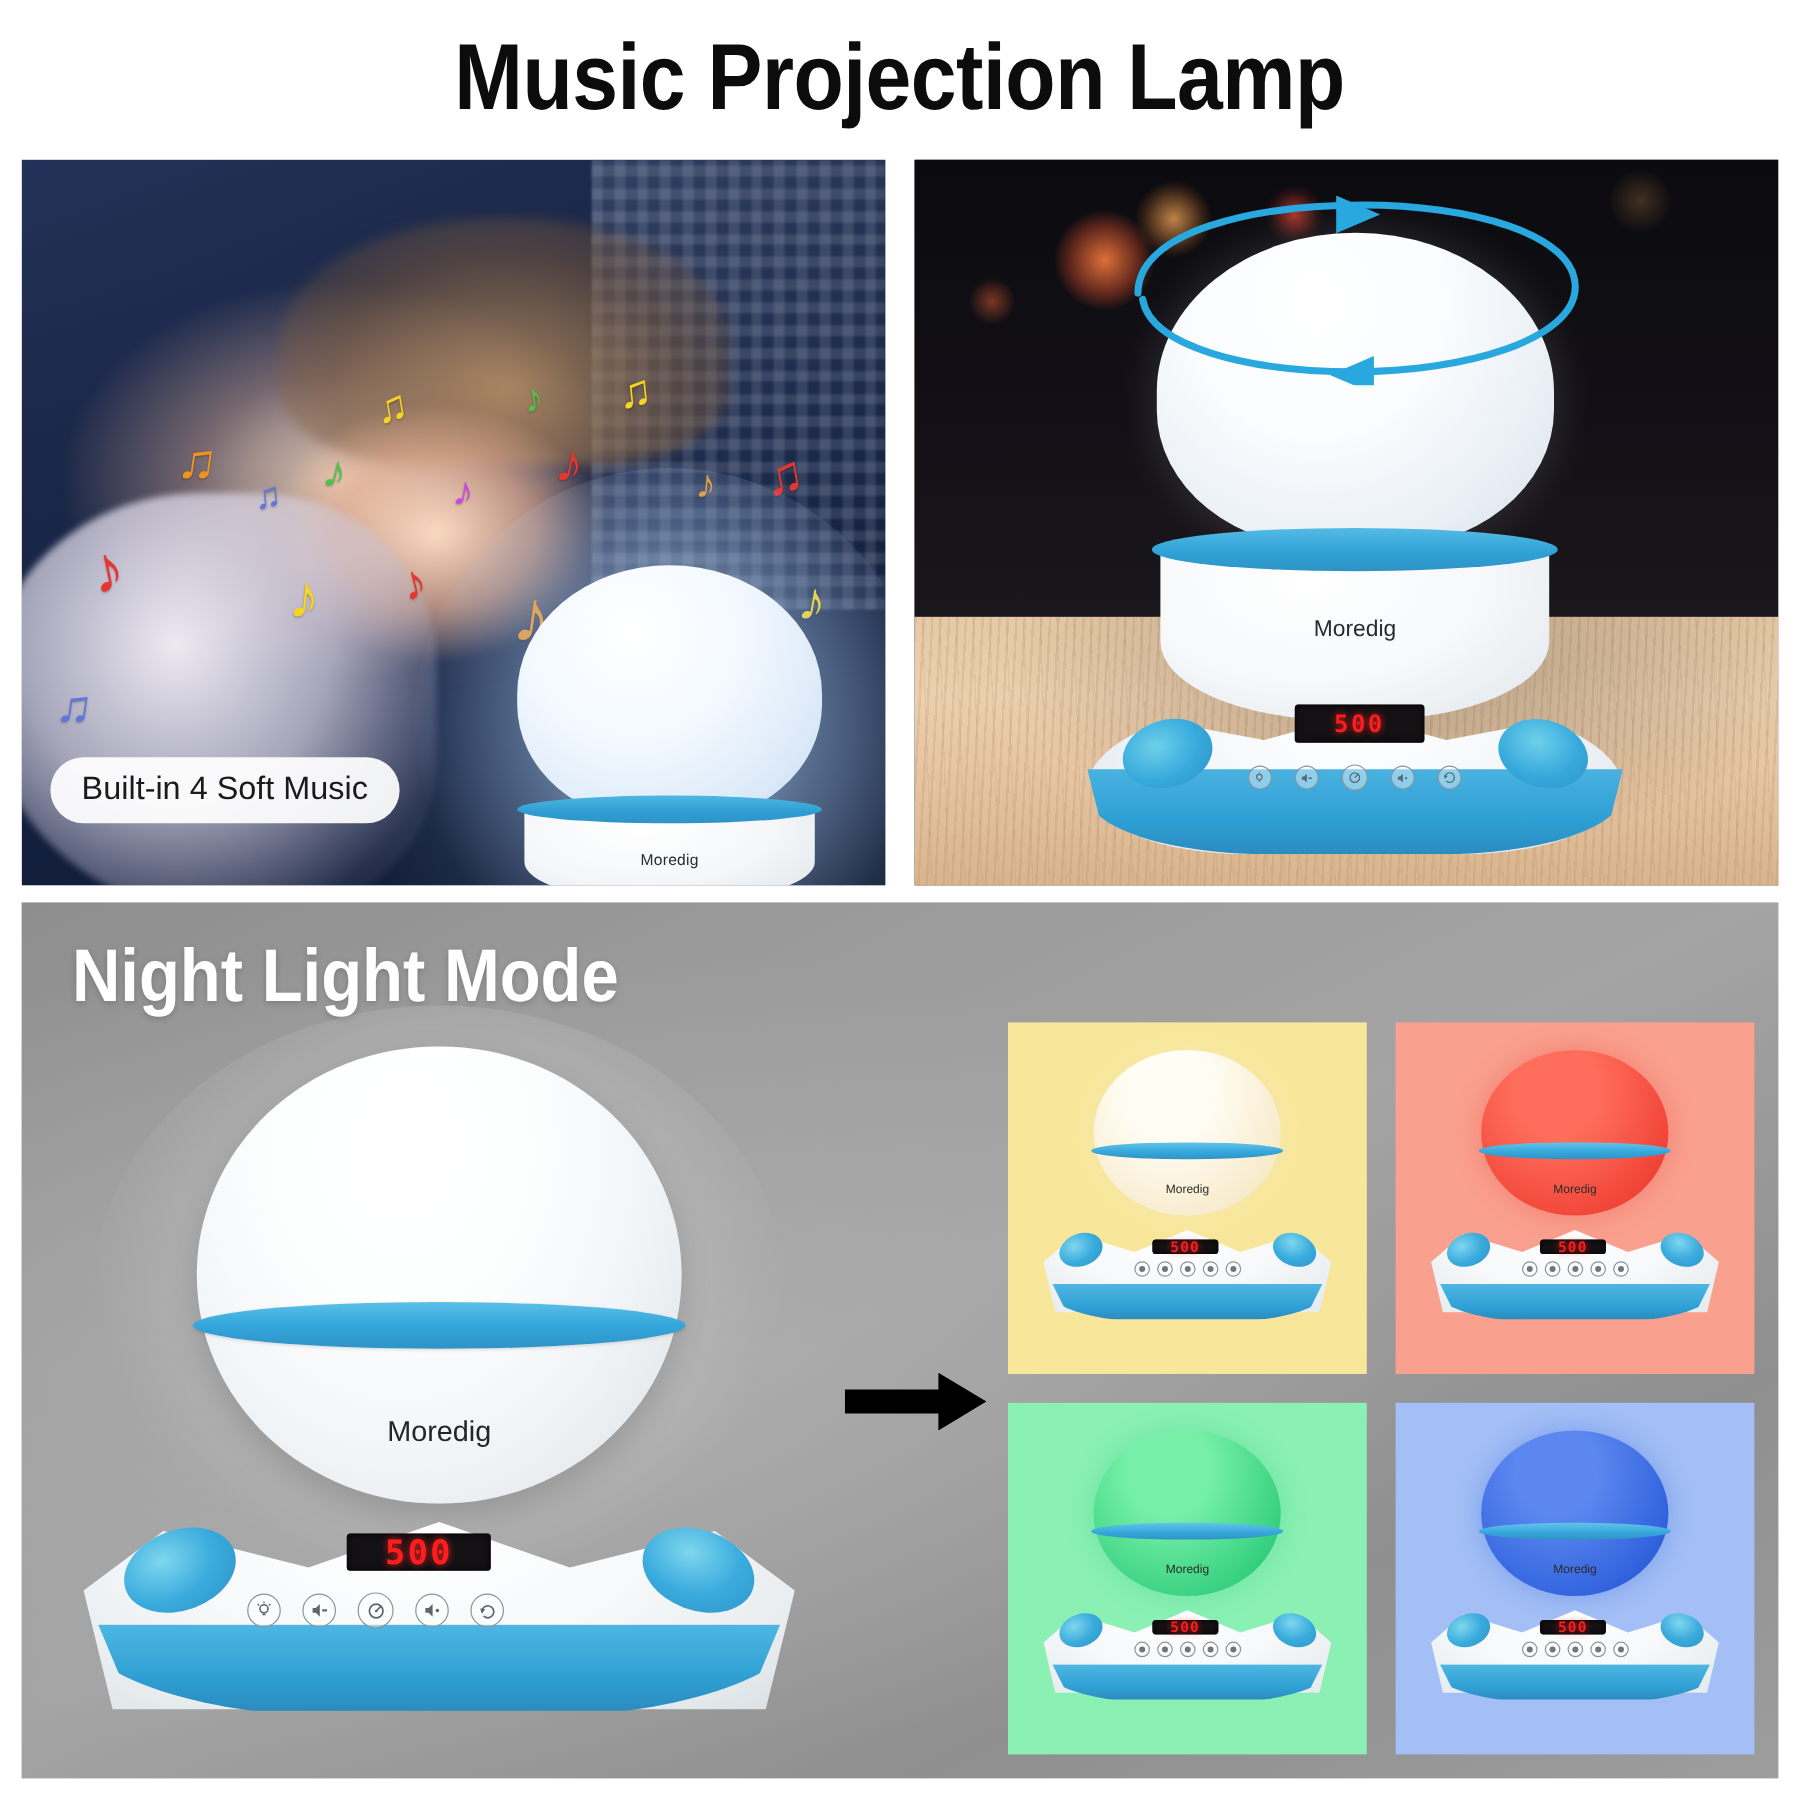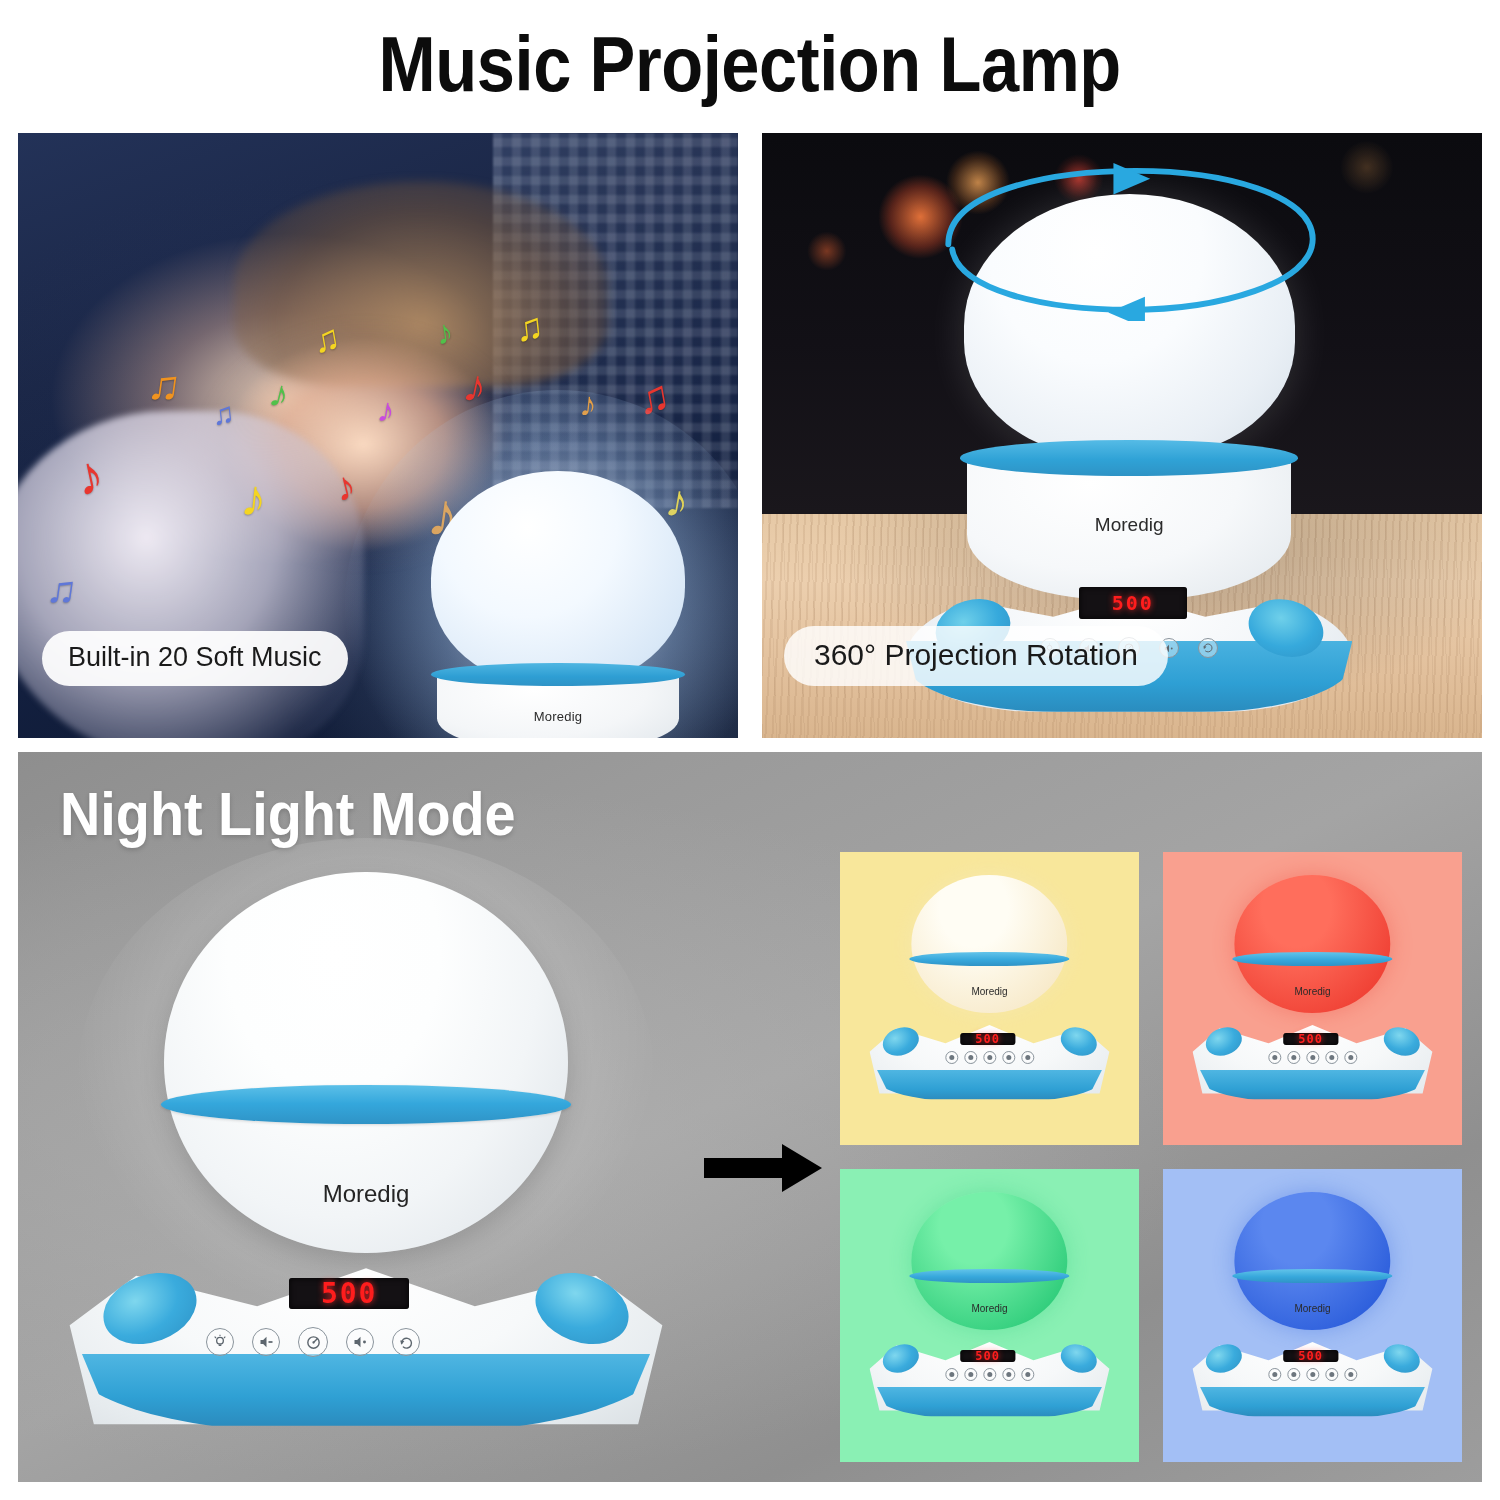--- a/index.html
+++ b/index.html
@@ -406,21 +406,21 @@
 
     <div class="mini-lamp">
       <div class="mini-lamp-glow"></div>
       <div class="mini-dome"></div>
       <div class="mini-body"></div>
       <div class="mini-band"></div>
       <div class="mini-brand">Moredig</div>
     </div>
 
     <div class="pill pill-1">
-      <span>Built-in 20 Soft Music</span>
+      <span>Built-in 4 Soft Music</span>
     </div>
   </div>
 
   <div class="panel">
     <div class="rot-scene">
       <div class="rot-dark"></div>
       <div class="rot-wood"></div>
     </div>
 
     <div class="rot-lamp">
@@ -470,23 +470,20 @@
         </div>
       </div>
     </div>
 
     <svg class="rot-arrows" viewBox="0 0 320 120">
       <path d="M22,62 C22,22 98,6 165,6 C232,6 300,24 300,58 C300,92 228,112 160,112 C92,112 30,96 25,66" fill="none" stroke="#29a8e0" stroke-width="4.5" stroke-linecap="round"></path>
       <polygon points="148,0 176,12 148,24" fill="#29a8e0"></polygon>
       <polygon points="172,102 144,114 172,126" fill="#29a8e0"></polygon>
     </svg>
 
-    <div class="pill pill-2">
-      <span>360° Projection Rotation</span>
-    </div>
   </div>
 </div>
 
 <div class="bottom-panel">
 
   <div class="bp-heading-left">Night Light Mode</div>
 
   <div class="hero-lamp">
     <div class="hl-glow"></div>
     <div class="hl-sphere"></div>

